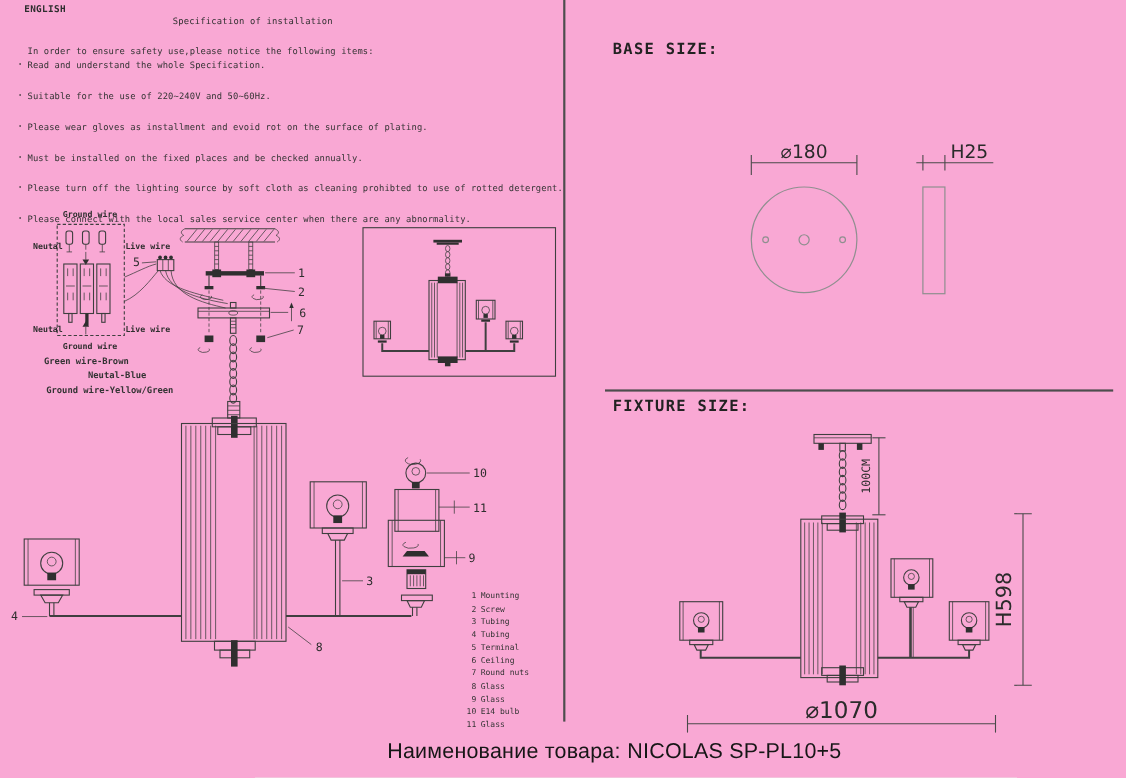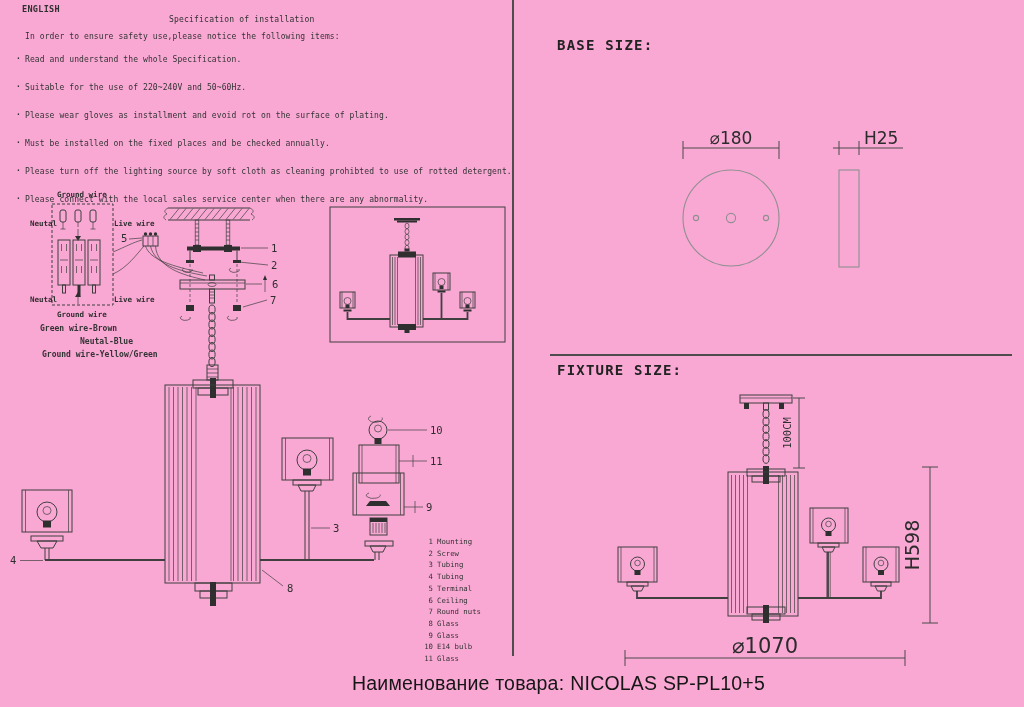--- a/index.html
+++ b/index.html
@@ -1,21 +1,21 @@
 <!DOCTYPE html>
 <html><head>
 <meta charset="utf-8">
 <style>
   html,body{margin:0;padding:0;background:#e8e8e8;}
   .page{position:relative;width:1024px;height:707px;background:#f9a8d4;overflow:hidden;
         font-family:"DejaVu Sans Mono",monospace;color:#2e2e2e;}
   .abs{position:absolute;white-space:nowrap;}
   
   .eng{font-size:8.5px;font-weight:bold;letter-spacing:.3px;}
-  .spec-title{font-size:8px;letter-spacing:.2px;margin-left:12px;}
+  .spec-title{font-size:8px;letter-spacing:.2px;}
   .spec-line{font-size:8px;letter-spacing:.1px;color:#333;}
   .bullet{position:relative;}
   .bullet::before{content:"\00B7";position:absolute;left:-9px;top:-1px;font-weight:bold;}
   .legend-line{font-size:8px;font-weight:bold;color:#333;}
   
   .parts{font-size:7.3px;line-height:11.7px;color:#333;}
   .parts .row{display:flex;}
   .parts .num{width:13px;text-align:right;margin-right:4px;flex:none;}
   
   .ru-head{font-family:"Liberation Sans",sans-serif;font-size:17.5px;color:#1f1f1f;}
@@ -40,21 +40,21 @@
 </head>
 <body>
 
 <div class="page">
 
   <div class="abs div-v" style="left:512px;top:0;height:656px;"></div>
   <div class="abs div-h" style="left:550px;top:354px;width:462px;"></div>
 
   <div class="abs eng" style="left:22px;top:4px;">ENGLISH</div>
   <div class="abs spec-title" style="left:157px;top:15px;">Specification of installation</div>
-  <div class="abs spec-line" style="left:25px;top:32px;">In order to ensure safety use,please notice the following items:</div>
+  <div class="abs spec-line" style="left:25px;top:42px;">In order to ensure safety use,please notice the following items:</div>
   <div class="abs spec-line bullet" style="left:25px;top:55px;">Read and understand the whole Specification.</div>
   <div class="abs spec-line bullet" style="left:25px;top:74px;">Suitable for the use of 220~240V and 50~60Hz.</div>
   <div class="abs spec-line bullet" style="left:25px;top:93px;">Please wear gloves as installment and evoid rot on the surface of plating.</div>
   <div class="abs spec-line bullet" style="left:25px;top:112px;">Must be installed on the fixed places and be checked annually.</div>
   <div class="abs spec-line bullet" style="left:25px;top:131px;">Please turn off the lighting source by soft cloth as cleaning prohibted to use of rotted detergent.</div>
   <div class="abs spec-line bullet" style="left:25px;top:150px;">Please connect with the local sales service center when there are any abnormality.</div>
 
   <div class="abs legend-line" style="left:40px;top:324px;">Green wire-Brown</div>
   <div class="abs legend-line" style="left:40px;top:337px;padding-left:40px;">Neutal-Blue</div>
   <div class="abs legend-line" style="left:42px;top:350px;">Ground wire-Yellow/Green</div>

